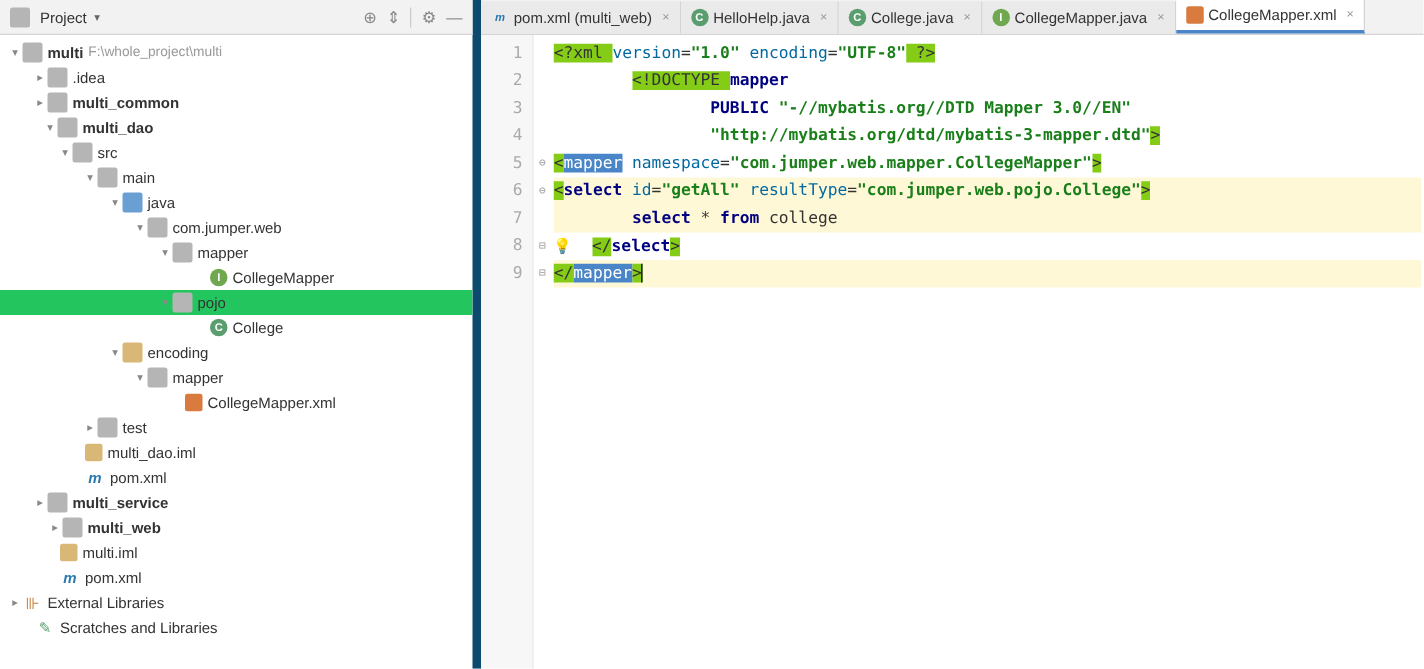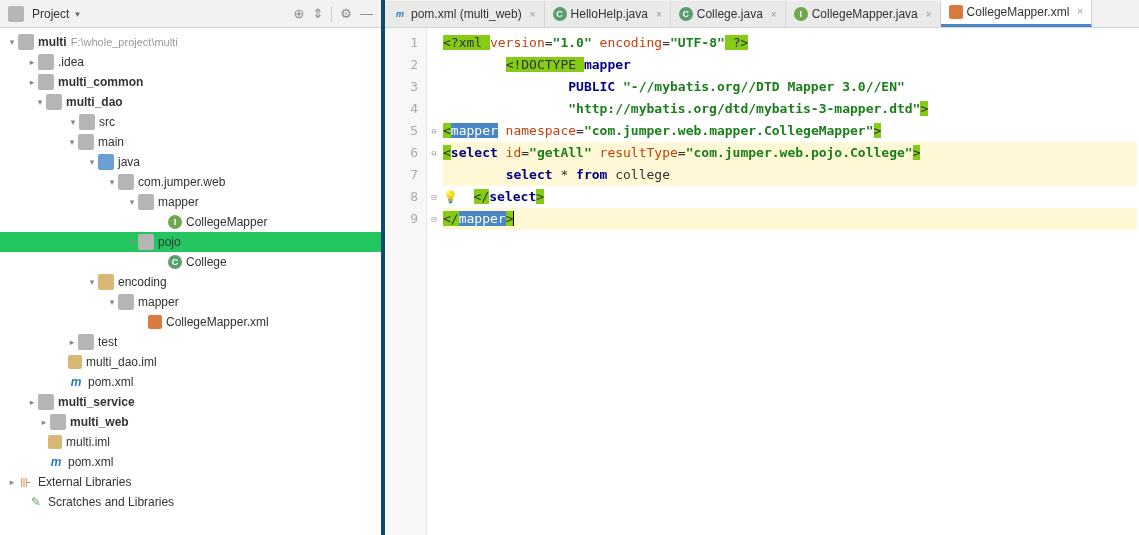--- a/index.html
+++ b/index.html
@@ -1,17 +1,17 @@
 <!DOCTYPE html>
 <html><head>
 <meta charset="utf-8">
 <style>
 * { box-sizing: border-box; margin: 0; padding: 0; }
 body { font-family: "Segoe UI", Arial, sans-serif; font-size: 12px; color: #333; background: #fff; width: 1139px; height: 535px; overflow: hidden; display: flex; }
-.left-panel { width: 385px; border-right: 4px solid #0c4a6e; display: flex; flex-direction: column; }
+.left-panel { width: 385px; border-right: 7px solid #0c4a6e; display: flex; flex-direction: column; }
 .panel-header { height: 28px; background: #f2f2f2; border-bottom: 1px solid #d4d4d4; display: flex; align-items: center; padding: 0 8px; }
 .panel-header .title-wrap { display: flex; align-items: center; flex: 1; gap: 4px; }
 .panel-header .title { font-weight: normal; }
 .panel-header .dropdown-arrow { font-size: 9px; color: #666; margin-left: 2px; }
 .toolbar-icons { display: flex; gap: 8px; align-items: center; color: #888; }
 .toolbar-icons span { cursor: pointer; font-size: 13px; }
 .divider { width: 1px; height: 16px; background: #ccc; }
 .tree { padding: 4px 0; overflow: auto; flex: 1; }
 .tree-row { display: flex; align-items: center; height: 20px; padding-left: 6px; white-space: nowrap; cursor: pointer; }
 .tree-row.selected { background: #22c55e; }
@@ -42,21 +42,21 @@
 .tab .close { color: #999; font-size: 10px; margin-left: 4px; }
 .editor { flex: 1; display: flex; font-family: Consolas, monospace; font-size: 13px; background: #fff; }
 .gutter { width: 42px; background: #f7f7f7; text-align: right; padding: 4px 8px 0 0; color: #aaa; border-right: 1px solid #e8e8e8; line-height: 22px; }
 .fold-gutter { width: 14px; background: #fff; padding-top: 4px; line-height: 22px; font-size: 9px; color: #999; text-align: center; }
 .code { flex: 1; padding: 4px 2px 0 2px; line-height: 22px; }
 .code-line { height: 22px; white-space: pre; }
 .hl-yellow { background: #fff8d6; }
 .hl-yellow-full { background: #fff8d6; }
 .tag { color: #000080; font-weight: bold; }
 .tagbg { background: #84cc16; }
-.attr { color: #c2410c; }
+.attr { color: #0369a1; }
 .str { color: #1a7f1a; font-weight: bold; }
 .sel { background: #4a86c7; color: #fff; }
 .caret { border-right: 1px solid #000; }
 .bulb { color: #e8a33d; font-size: 12px; }
 </style>
 </head>
 <body>
 
 <div class="left-panel">
   <div class="panel-header">
@@ -88,21 +88,21 @@
     <div class="tree-row" style="padding-left:26px">
         <span class="arrow right"></span>
         <span class="icon icon-folder-gray"></span>
         <span class="label bold">multi_common</span>
       </div>
     <div class="tree-row" style="padding-left:34px">
         <span class="arrow down"></span>
         <span class="icon icon-folder-gray"></span>
         <span class="label bold">multi_dao</span>
       </div>
-    <div class="tree-row" style="padding-left:67px">
+    <div class="tree-row" style="padding-left:46px">
         <span class="arrow down"></span>
         <span class="icon icon-folder-gray"></span>
         <span class="label">src</span>
       </div>
     <div class="tree-row" style="padding-left:66px">
         <span class="arrow down"></span>
         <span class="icon icon-folder-gray"></span>
         <span class="label">main</span>
       </div>
     <div class="tree-row" style="padding-left:86px">

